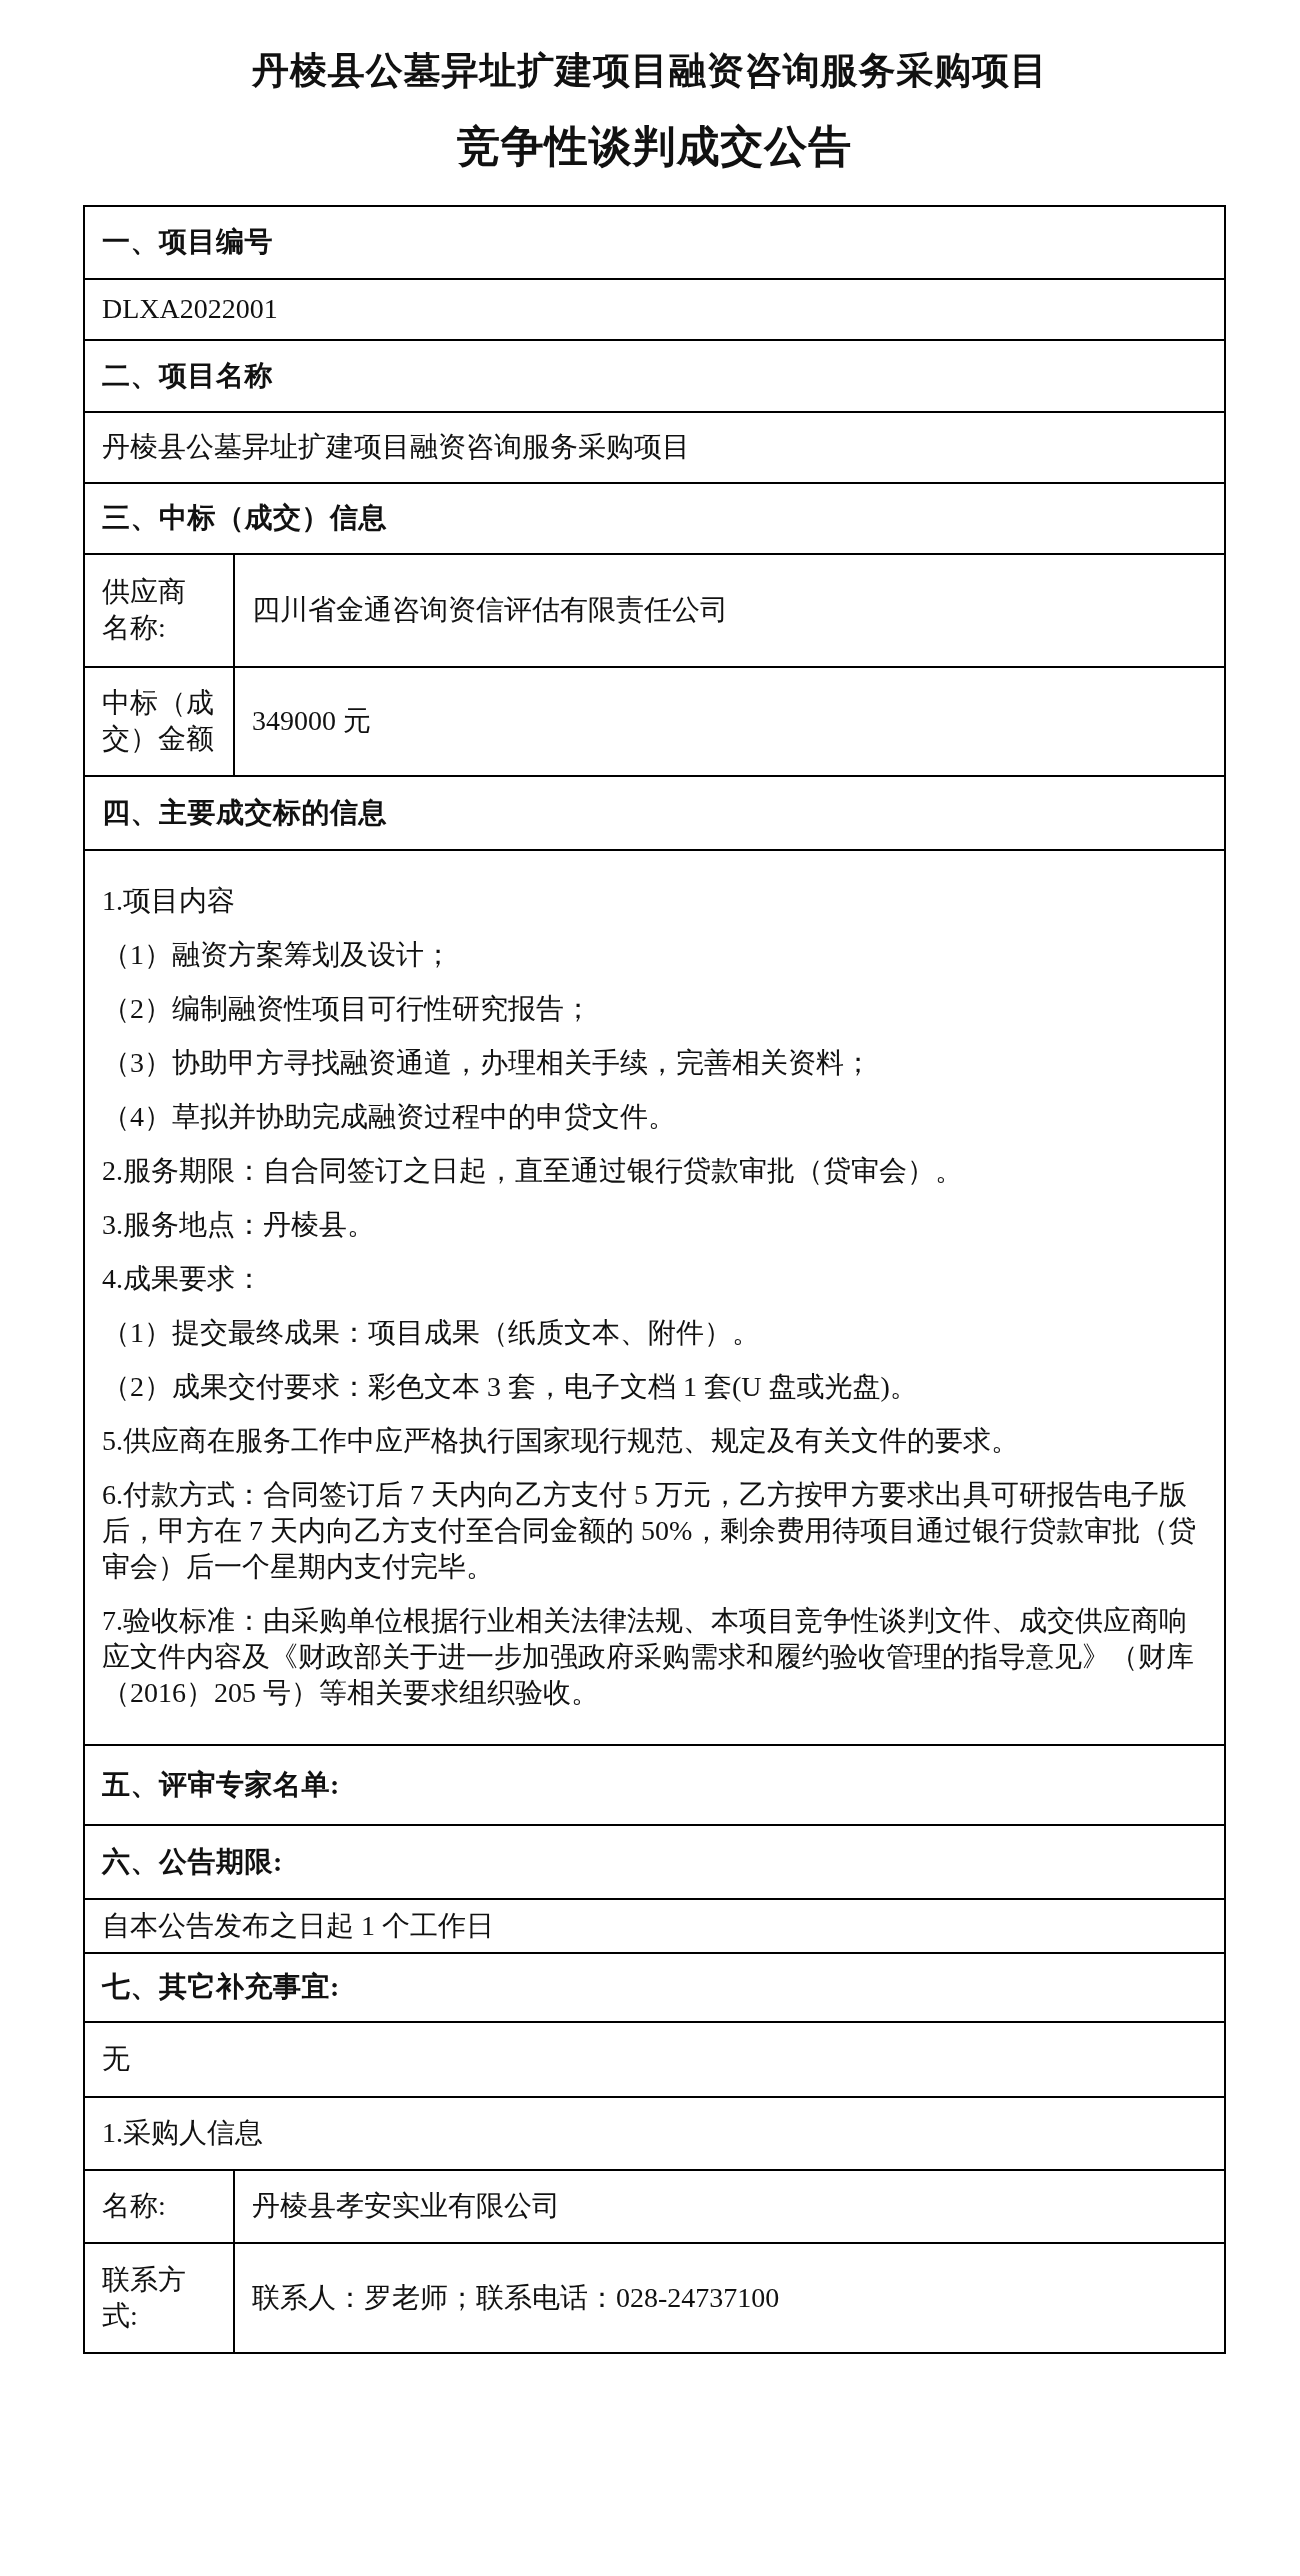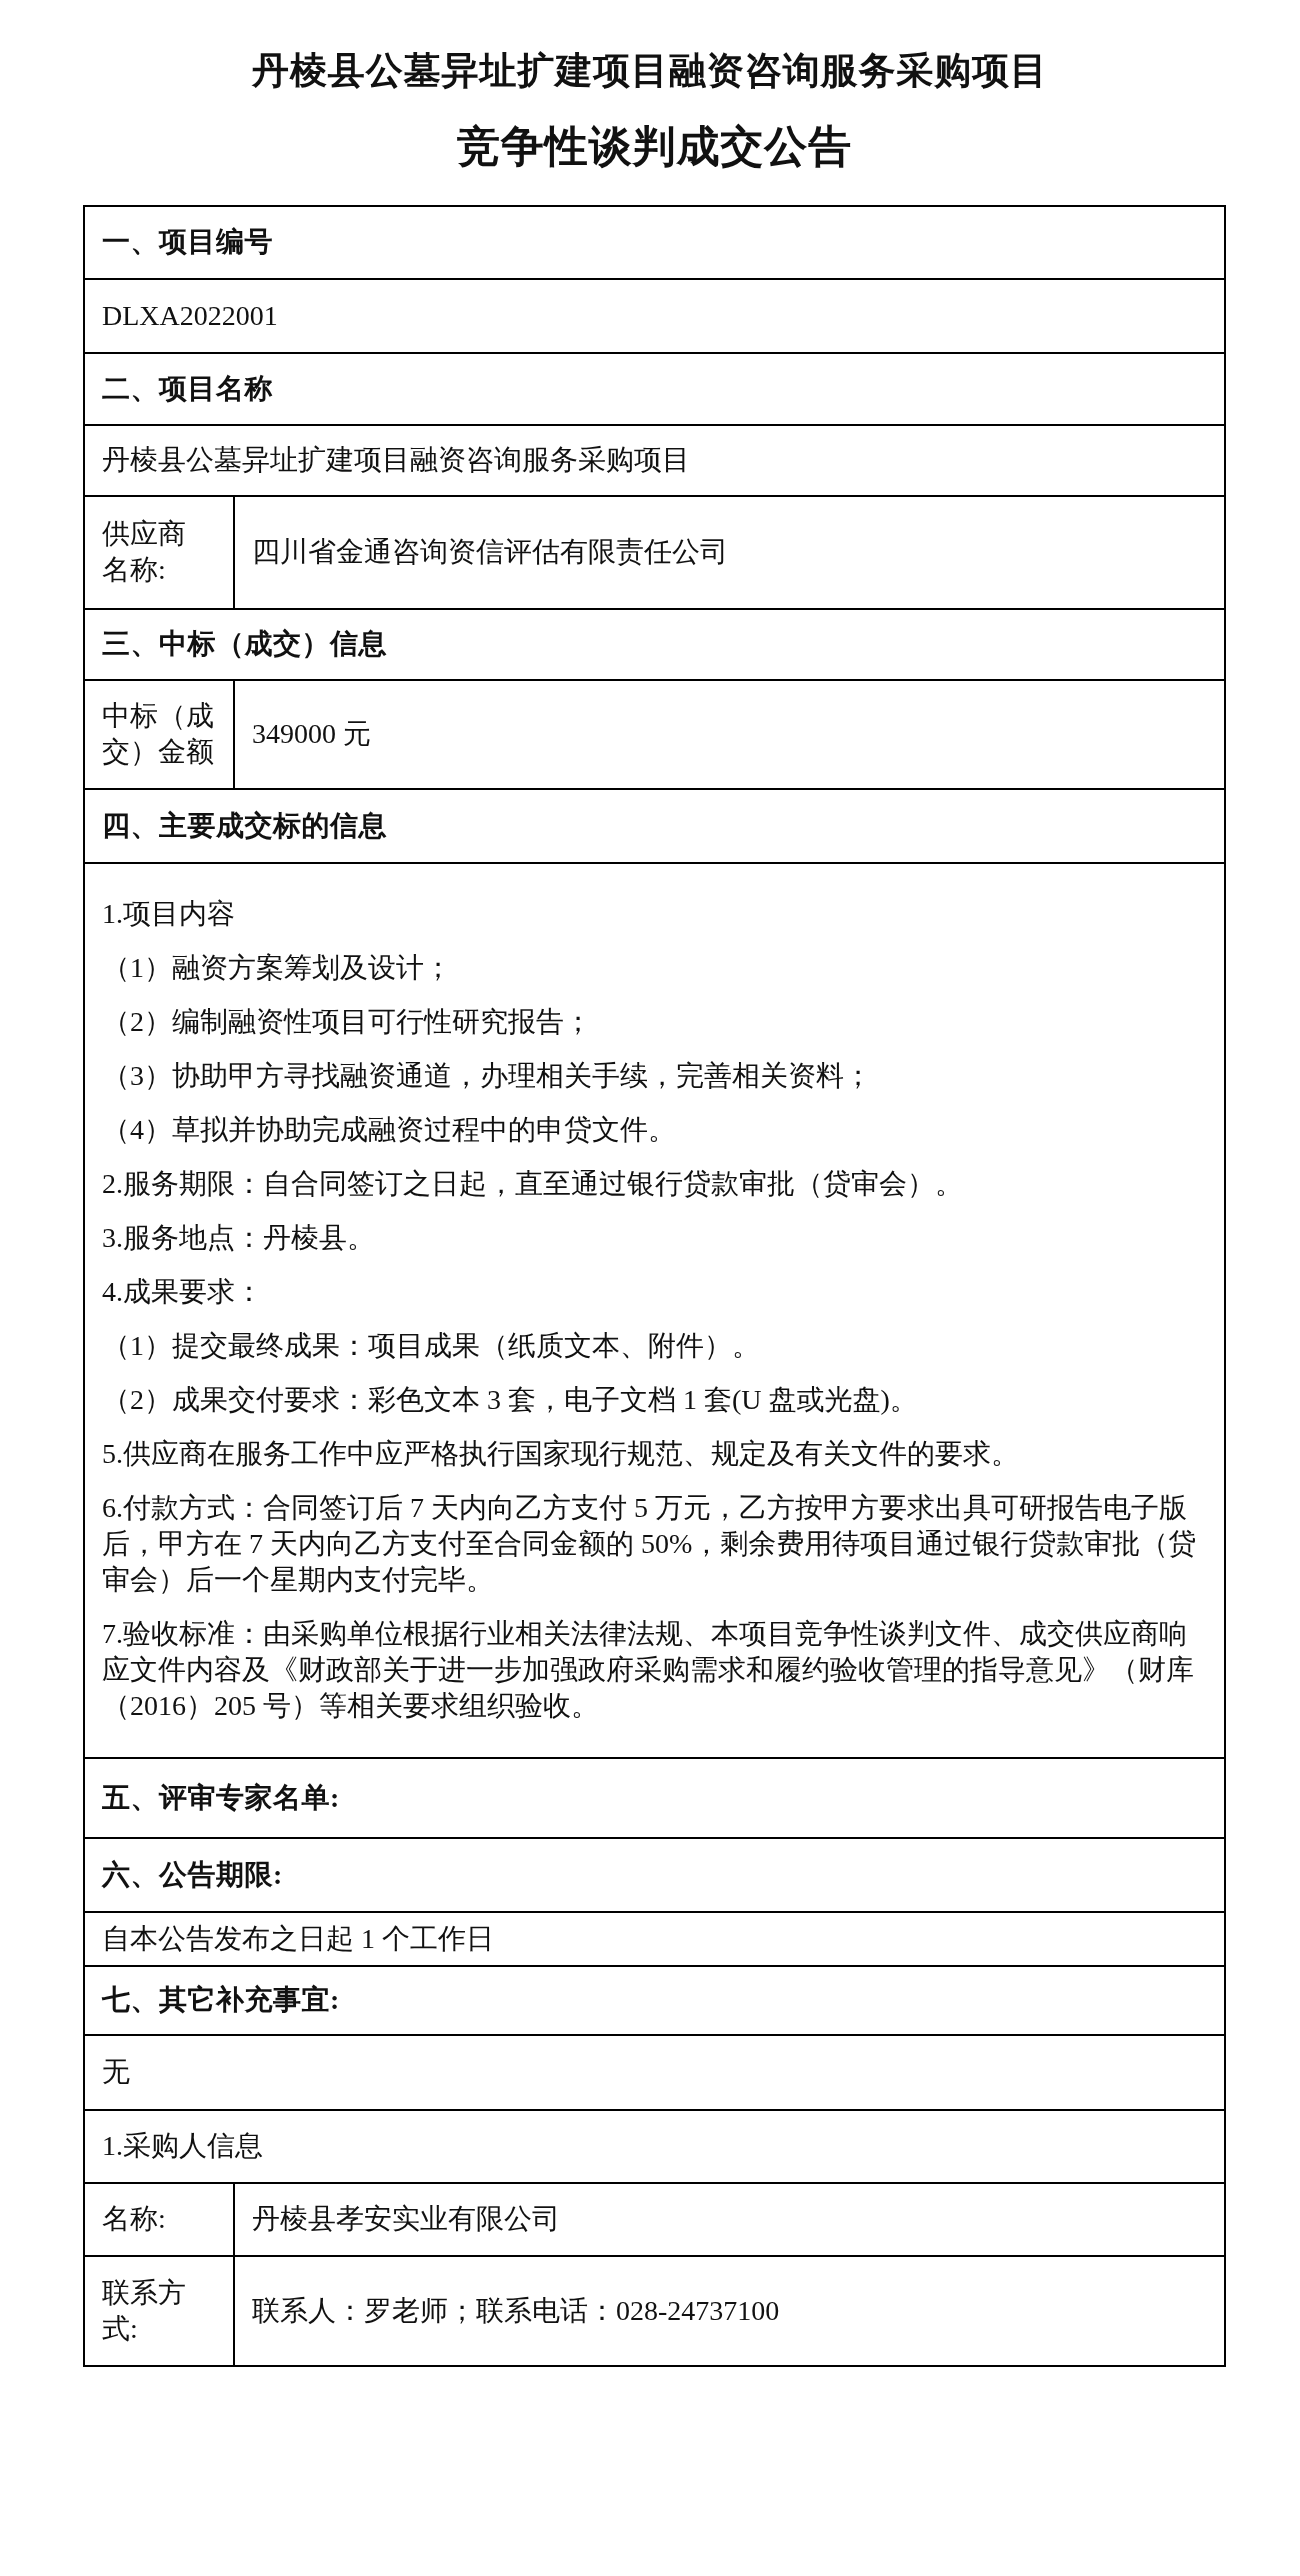--- a/index.html
+++ b/index.html
@@ -81,38 +81,38 @@
   <table class="announcement">
     <colgroup>
       <col class="col-label">
       <col class="col-value">
     </colgroup>
 
     <tbody>
         <tr style="height:73px;">
       <td colspan="2" class="section-heading">一、项目编号</td>
     </tr>
-    <tr style="height:74px;">
+    <tr style="height:61px;">
       <td colspan="2">DLXA2022001</td>
     </tr>
 
     <tr style="height:72px;">
       <td colspan="2" class="section-heading">二、项目名称</td>
     </tr>
     <tr style="height:71px;">
       <td colspan="2">丹棱县公墓异址扩建项目融资咨询服务采购项目</td>
     </tr>
 
+    <tr style="height:71px;">
+      <td colspan="2" class="section-heading">三、中标（成交）信息</td>
+    </tr>
     <tr style="height:113px;">
       <td class="label-cell">供应商
 名称:</td>
       <td>四川省金通咨询资信评估有限责任公司</td>
-    </tr>
-    <tr style="height:71px;">
-      <td colspan="2" class="section-heading">三、中标（成交）信息</td>
     </tr>
     <tr style="height:109px;">
       <td class="label-cell">中标（成
 交）金额</td>
       <td>349000 元</td>
     </tr>
 
     <tr style="height:74px;">
       <td colspan="2" class="section-heading">四、主要成交标的信息</td>
     </tr>

